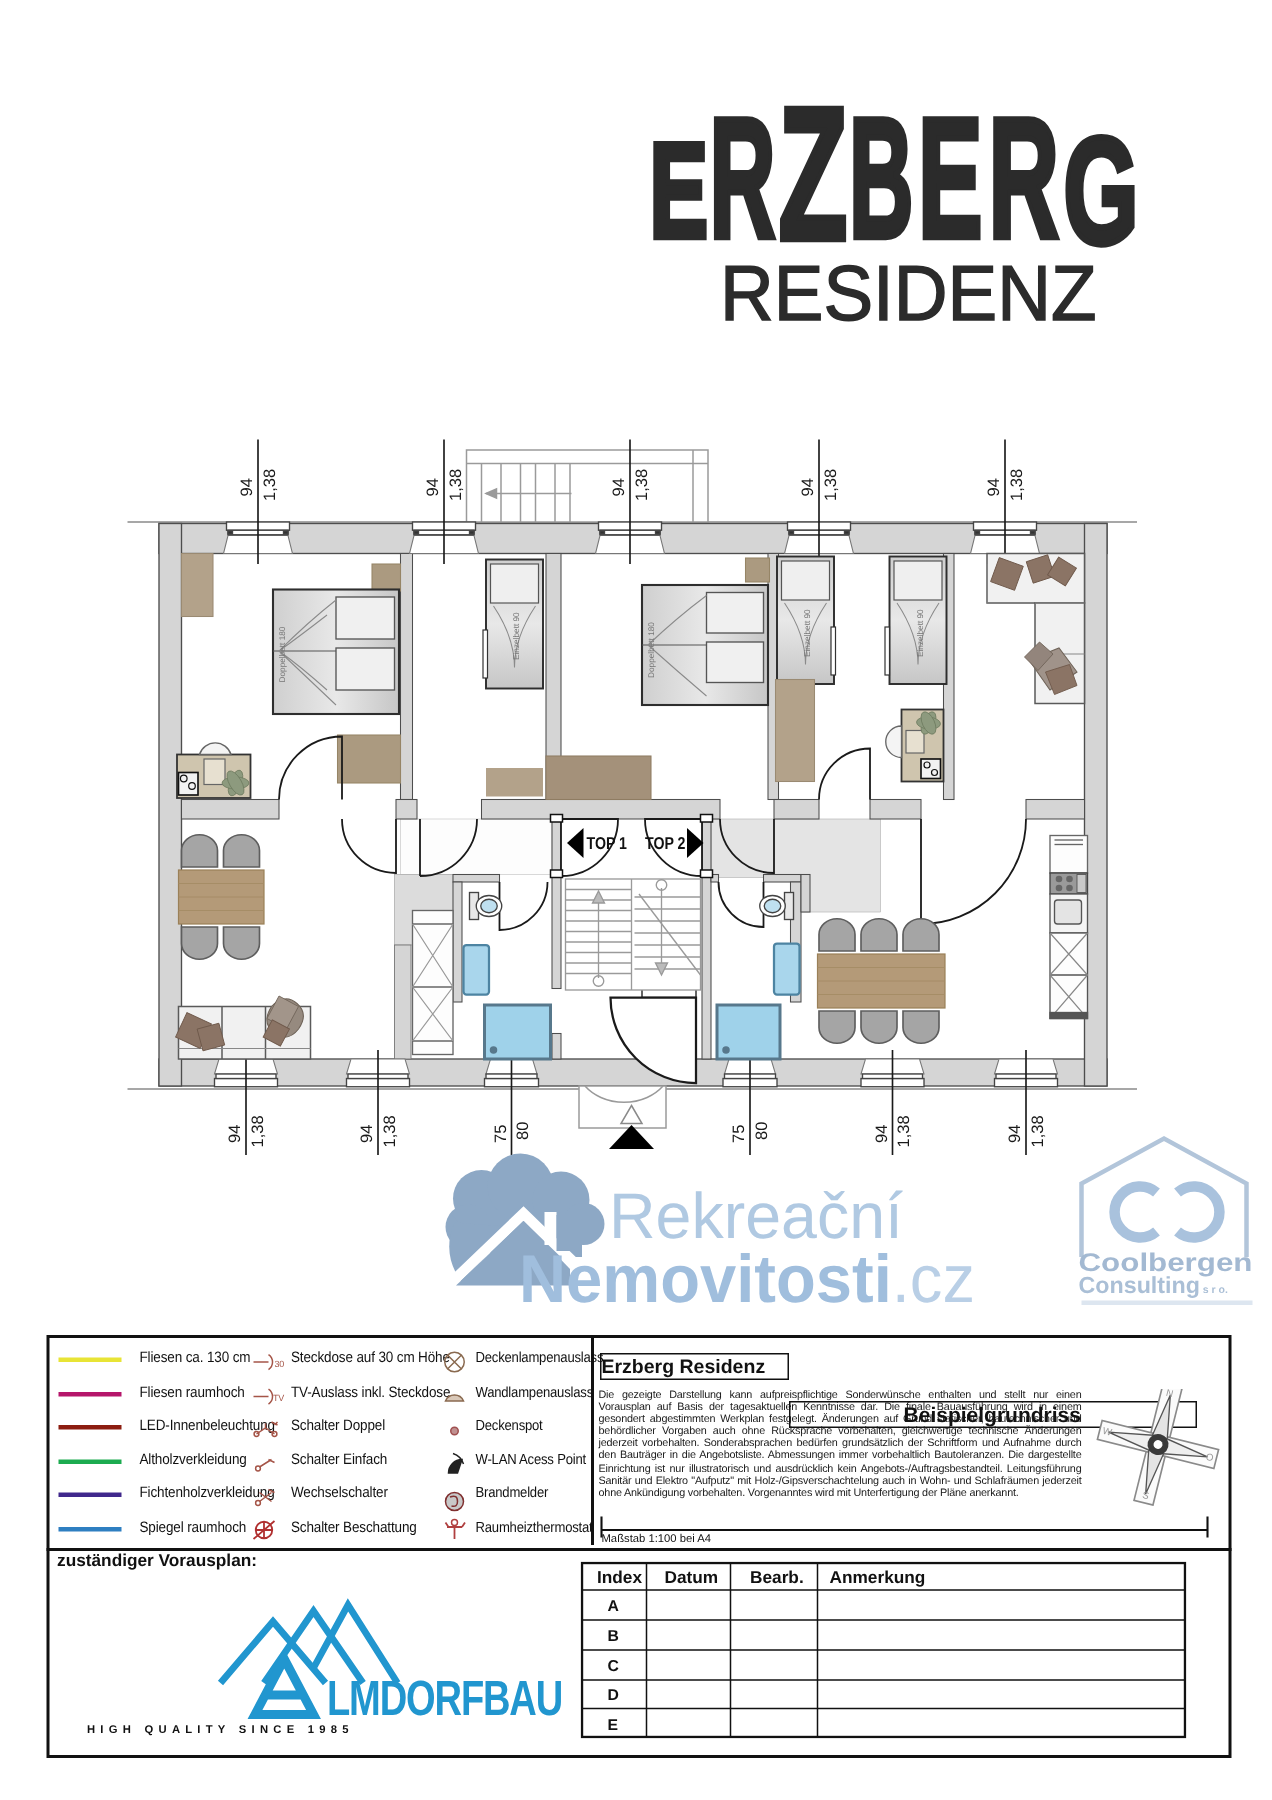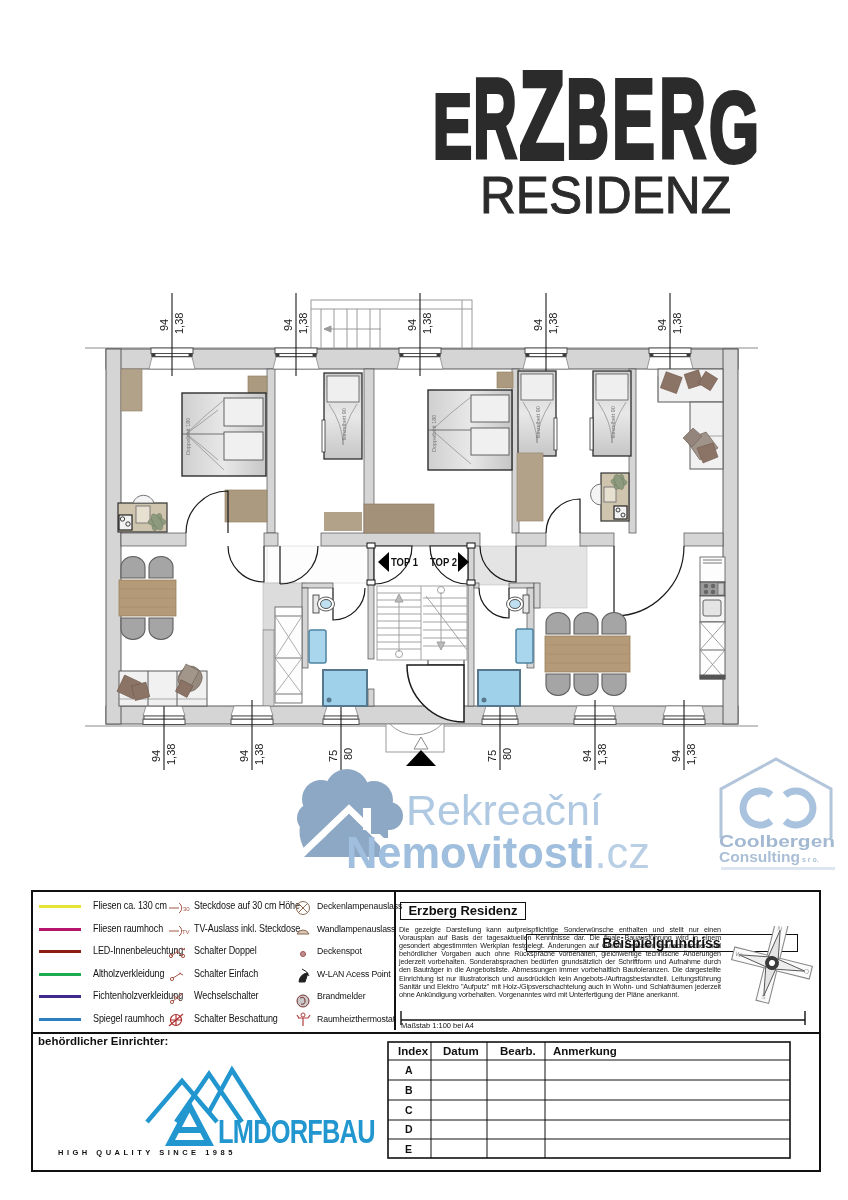--- a/index.html
+++ b/index.html
@@ -625,21 +625,21 @@
       </g>
     </svg>
     <div class="lbl" style="left:28px;top:2px;">Deckenlampenauslass</div>
     <div class="lbl" style="left:28px;top:25px;">Wandlampenauslass</div>
     <div class="lbl" style="left:28px;top:47px;">Deckenspot</div>
     <div class="lbl" style="left:28px;top:70px;">W-LAN Acess Point</div>
     <div class="lbl" style="left:28px;top:92px;">Brandmelder</div>
     <div class="lbl" style="left:28px;top:115px;">Raumheizthermostat</div>
   </div>
 
-  <div class="abs" style="left:369px;top:12px;width:124px;height:16px;border:1.5px solid #111;font-size:13px;font-weight:bold;text-align:center;line-height:16px;color:#111;">Erzberg Residenz</div>
+  <div class="abs" style="left:369px;top:12px;width:124px;height:16px;border:1.5px solid #111;font-size:13px;font-weight:bold;text-align:left;line-height:16px;color:#111;">Erzberg Residenz</div>
 
   <div class="abs" style="left:494.5px;top:12px;width:270px;height:16px;border:1.5px solid #111;font-size:14px;font-weight:bold;text-align:center;line-height:16px;color:#111;margin-top:32px;">Beispielgrundriss</div>
 
   <div class="abs" style="left:368px;top:36px;width:322px;height:74px;font-size:7.2px;line-height:8.1px;text-align:justify;color:#1a1a1a;letter-spacing:-0.12px;">Die gezeigte Darstellung kann aufpreispflichtige Sonderwünsche enthalten und stellt nur einen Vorausplan auf Basis der tagesaktuellen Kenntnisse dar. Die finale Bauausführung wird in einem gesondert abgestimmten Werkplan festgelegt. Änderungen auf Grund statischer, bautechnischer und behördlicher Vorgaben auch ohne Rücksprache vorbehalten, gleichwertige technische Änderungen jederzeit vorbehalten. Sonderabsprachen bedürfen grundsätzlich der Schriftform und Aufnahme durch den Bauträger in die Angebotsliste. Abmessungen immer vorbehaltlich Bautoleranzen. Die dargestellte Einrichtung ist nur illustratorisch und ausdrücklich kein Angebots-/Auftragsbestandteil. Leitungsführung Sanitär und Elektro "Aufputz" mit Holz-/Gipsverschachtelung auch in Wohn- und Schlafräumen jederzeit ohne Ankündigung vorbehalten. Vorgenanntes wird mit Unterfertigung der Pläne anerkannt.</div>
 
   <svg class="abs" style="left:695px;top:36px;" width="100" height="78" viewBox="0 0 100 78">
     <g transform="translate(46,37) rotate(14)">
       <g fill="#fbfbfb" stroke="#8a8a8a" stroke-width="1.1">
         <rect x="-6.5" y="-40" width="13" height="80"></rect>
         <rect x="-40" y="-6.5" width="80" height="13"></rect>
@@ -657,21 +657,21 @@
     </g>
   </svg>
 
   <svg class="abs" style="left:368px;top:120px;" width="410" height="16" viewBox="0 0 410 16">
     <line x1="2" y1="10" x2="406" y2="10" stroke="#111" stroke-width="1.4"></line>
     <line x1="2" y1="1" x2="2" y2="15" stroke="#111" stroke-width="1.4"></line>
     <line x1="406" y1="1" x2="406" y2="15" stroke="#111" stroke-width="1.4"></line>
   </svg>
   <div class="abs" style="left:370px;top:131px;width:402px;font-size:7.5px;color:#111;">Maßstab 1:100 bei A4</div>
 
-  <div class="abs" style="left:7px;top:145px;font-size:11.5px;font-weight:bold;color:#111;">behördlicher Einrichter:</div>
+  <div class="abs" style="left:7px;top:145px;font-size:11.5px;font-weight:bold;color:#111;">zuständiger Vorausplan:</div>
 
   <svg class="abs" style="left:20px;top:170px;" width="360" height="100" viewBox="0 0 360 100">
 
     <g stroke="#2196cf" stroke-width="4.5" fill="none" stroke-linejoin="miter">
       <path d="M96 62 L131 21 L166 62"></path>
       <path d="M125 62 L158 14 L191 62"></path>
       <path d="M158 52 L181 10 L214 62"></path>
     </g>
 
     <path d="M119 83 L138.5 46 L158 83 Z M126 70 h25" fill="none" stroke="#2196cf" stroke-width="6"></path>

